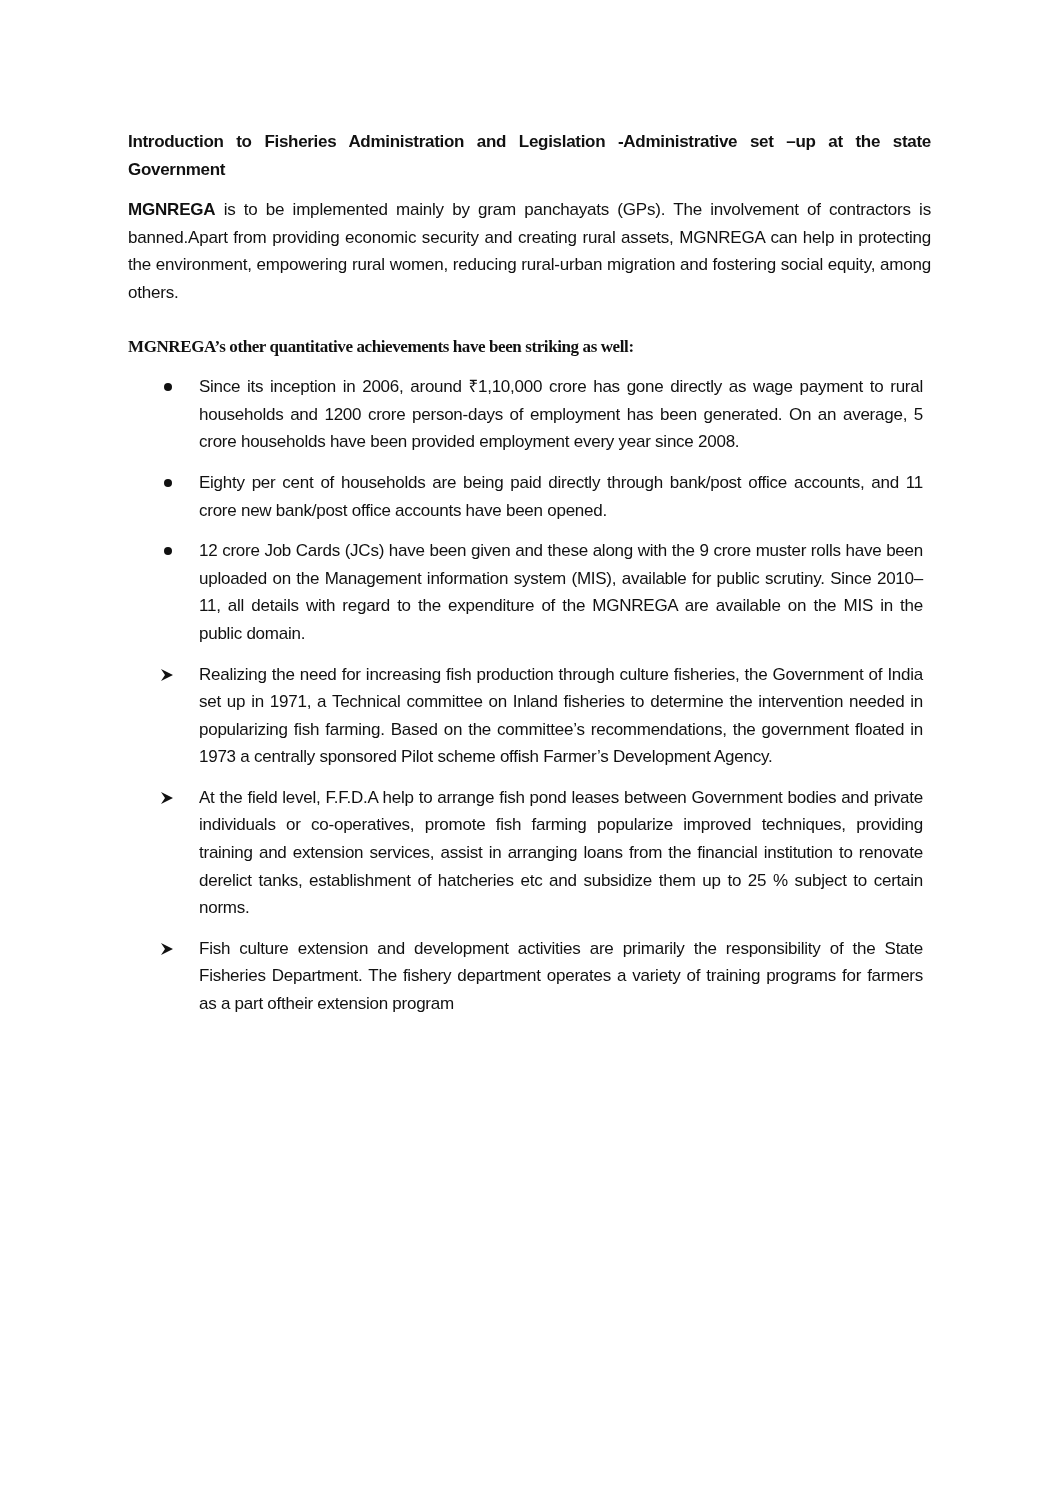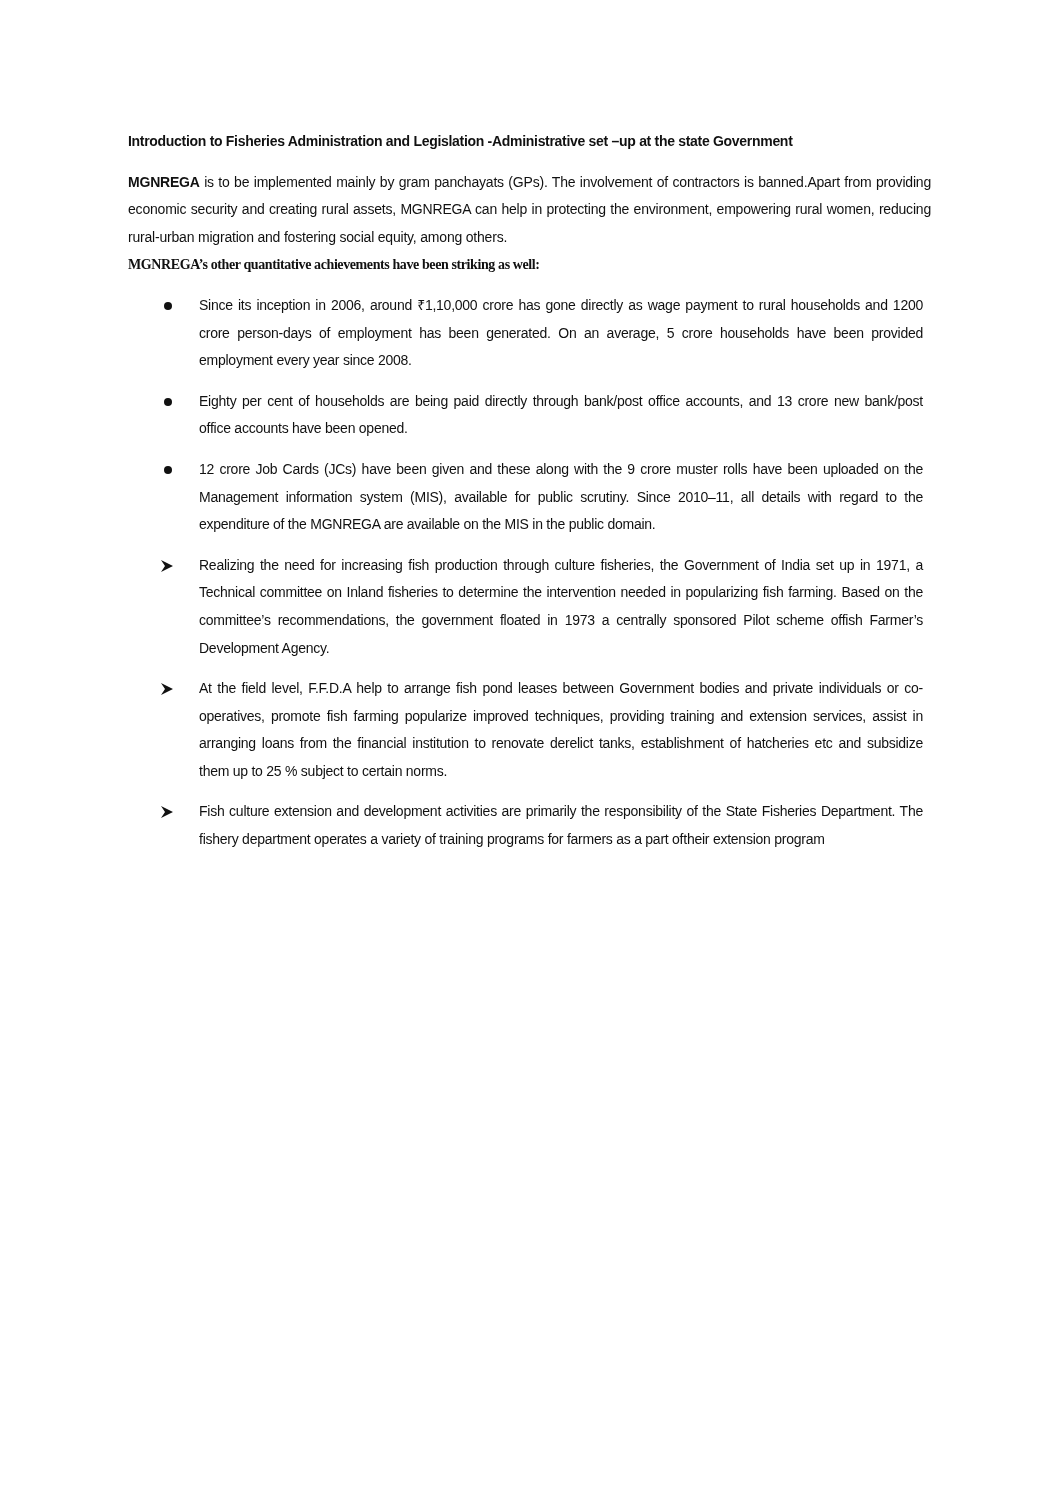--- a/index.html
+++ b/index.html
@@ -1,24 +1,24 @@
 <!DOCTYPE html>
 <html><head>
 <meta charset="utf-8">
 <style>
   html, body { margin: 0; padding: 0; background: #ffffff; }
   body { width: 1058px; height: 1497px; position: relative; overflow: hidden; }
   .page {
     position: absolute; left: 128px; top: 128px; width: 803px;
     font-family: "Liberation Sans", sans-serif;
-    font-size: 14px; line-height: 27.6px; color: #111111;
+    font-size: 17px; line-height: 27.6px; color: #111111;
     text-align: justify;
   }
   .heading { font-weight: bold; margin: 0 0 13px 0; letter-spacing: -0.3px; }
-  .para { margin: 0 0 0 0; letter-spacing: -0.2px; }
+  .para { margin: 0 0 26px 0; letter-spacing: -0.2px; }
   .para b { font-weight: bold; }
   .section-head { font-weight: bold; margin: 0 0 13px 0; letter-spacing: -0.4px; font-family: Liberation Serif, serif; }
   ul.list { list-style: none; margin: 8px; padding: 0; }
   ul.list li {
     position: relative; padding-left: 63px; margin: 0 0 13px 0;
     letter-spacing: -0.25px;
   }
   .bullet-icon {
     position: absolute; left: 28px; top: 10px; width: 8px; height: 8px;
     background: #111; border-radius: 50%;
@@ -32,21 +32,21 @@
 
 <div class="page">
   <p class="heading">Introduction to Fisheries Administration and Legislation -Administrative set –up at the state Government</p>
 
   <p class="para"><b>MGNREGA</b><span> is to be implemented mainly by gram panchayats (GPs). The involvement of contractors is banned.Apart from providing economic security and creating rural assets, MGNREGA can help in protecting the environment, empowering rural women, reducing rural-urban migration and fostering social equity, among others.</span></p>
 
   <p class="section-head">MGNREGA’s other quantitative achievements have been striking as well:</p>
 
   <ul class="list">
     <li><span class="bullet-icon"></span><span>Since its inception in 2006, around ₹1,10,000 crore has gone directly as wage payment to rural households and 1200 crore person-days of employment has been generated. On an average, 5 crore households have been provided employment every year since 2008.</span></li>
-    <li><span class="bullet-icon"></span><span>Eighty per cent of households are being paid directly through bank/post office accounts, and 13 crore new bank/post office accounts have been opened.</span></li>
+    <li><span class="bullet-icon"></span><span>Eighty per cent of households are being paid directly through bank/post office accounts, and 11 crore new bank/post office accounts have been opened.</span></li>
     <li><span class="bullet-icon"></span><span>12 crore Job Cards (JCs) have been given and these along with the 9 crore muster rolls have been uploaded on the Management information system (MIS), available for public scrutiny. Since 2010–11, all details with regard to the expenditure of the MGNREGA are available on the MIS in the public domain.</span></li>
   </ul>
 
 
   <ul class="list">
     <li><svg class="arrow-icon" viewBox="0 0 14 12">
           <path d="M1 0 L13 6 L1 12 L5 6 Z" fill="#111"></path>
         </svg><span>Realizing the need for increasing fish production through culture fisheries, the Government of India set up in 1971, a Technical committee on Inland fisheries to determine the intervention needed in popularizing fish farming. Based on the committee’s recommendations, the government floated in 1973 a centrally sponsored Pilot scheme offish Farmer’s Development Agency.</span></li>
     <li><svg class="arrow-icon" viewBox="0 0 14 12">
           <path d="M1 0 L13 6 L1 12 L5 6 Z" fill="#111"></path>

